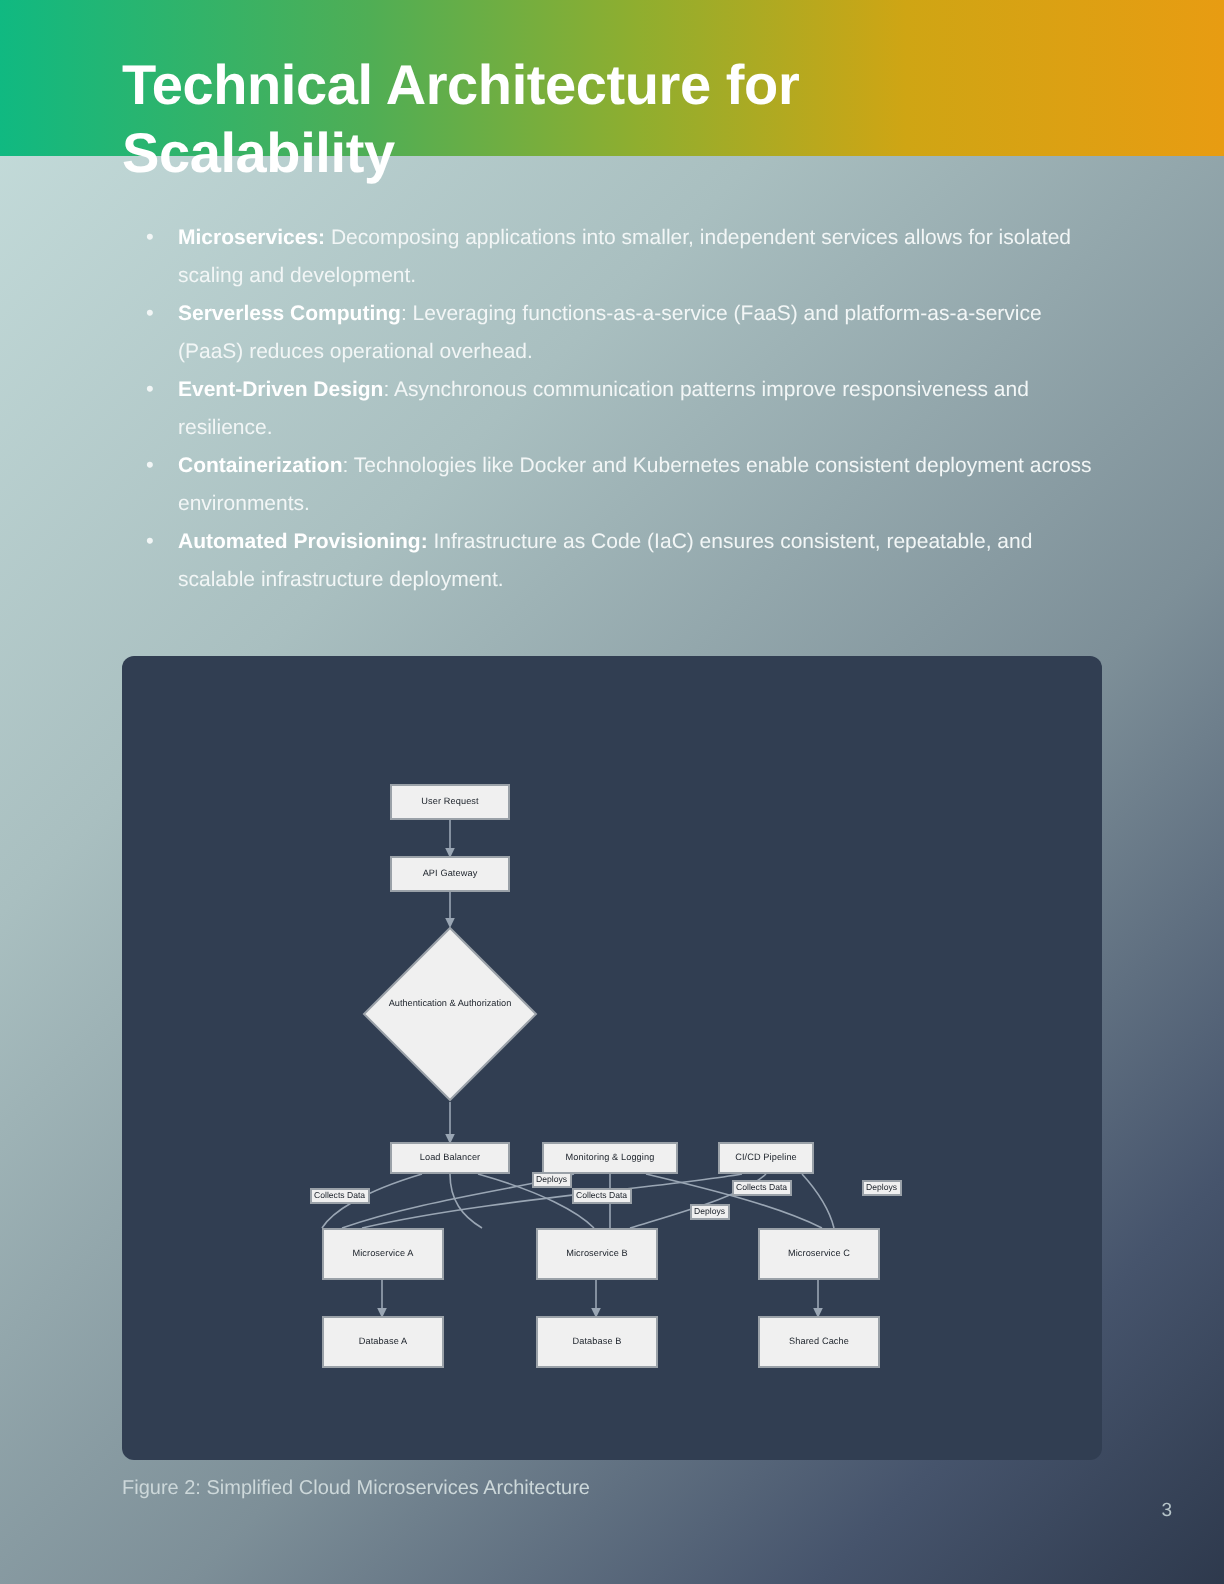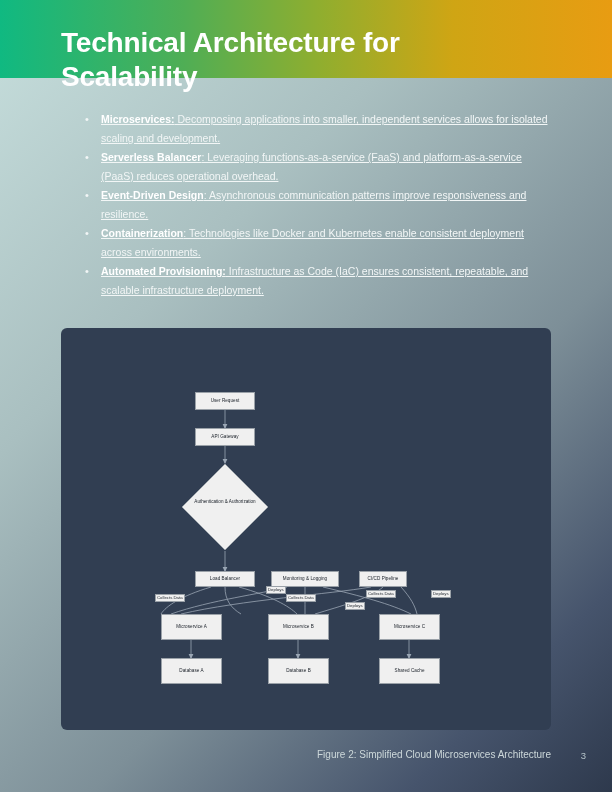--- a/index.html
+++ b/index.html
@@ -54,23 +54,22 @@
   #intro-para {
     margin: 0 0 1px 0;
   }
   #principles-list {
     margin: 0;
     padding-left: 21px;
     list-style: none;
   }
   #principles-list li {
     position: relative;
-    margin: 0 0 0 16px;
+    margin: 0 0 0 4px;
     padding-left: 3px;
-    text-decoration: underline;
   }
   #principles-list li::before {
     content: "\2022";
     position: absolute;
     left: -13px;
     top: 0;
     font-size: 11px;
     color: #f2f6f6;
   }
   .b-term {
@@ -149,45 +148,44 @@
     font-size: 4.6px;
     line-height: 6.5px;
     z-index: 4;
   }
   
   #figure-caption {
     position: absolute;
     left: 61px;
     top: 739px;
     width: 490px;
-    text-align: right;
+    text-align: left;
     font-size: 10px;
     color: #cdd8da;
-    margin-top: 10px;
   }
   #page-number {
     position: absolute;
     right: 50px;
     top: 750px;
     font-size: 9.5px;
     color: #b6c4c9;
   }
 </style>
 </head>
 <body>
 
 <div id="page">
 
   <div id="header-band"></div>
   <h1 id="page-title">Technical Architecture for Scalability</h1>
 
   <div id="body-copy">
     <ul id="principles-list">
       <li><span class="b-term">Microservices:</span><span> Decomposing applications into smaller, independent services allows for isolated scaling and development.</span></li>
-      <li><span class="b-term">Serverless Balancer</span><span>: Leveraging functions-as-a-service (FaaS) and platform-as-a-service (PaaS) reduces operational overhead.</span></li>
+      <li><span class="b-term">Serverless Computing</span><span>: Leveraging functions-as-a-service (FaaS) and platform-as-a-service (PaaS) reduces operational overhead.</span></li>
       <li><span class="b-term">Event-Driven Design</span><span>: Asynchronous communication patterns improve responsiveness and resilience.</span></li>
       <li><span class="b-term">Containerization</span><span>: Technologies like Docker and Kubernetes enable consistent deployment across environments.</span></li>
       <li><span class="b-term">Automated Provisioning:</span><span> Infrastructure as Code (IaC) ensures consistent, repeatable, and scalable infrastructure deployment.</span></li>
     </ul>
   </div>
 
   <div id="diagram-panel">
 
     <svg id="diagram-svg" viewBox="0 0 490 402">
       <g stroke="#9aa6b4" stroke-width="0.8" fill="none">

